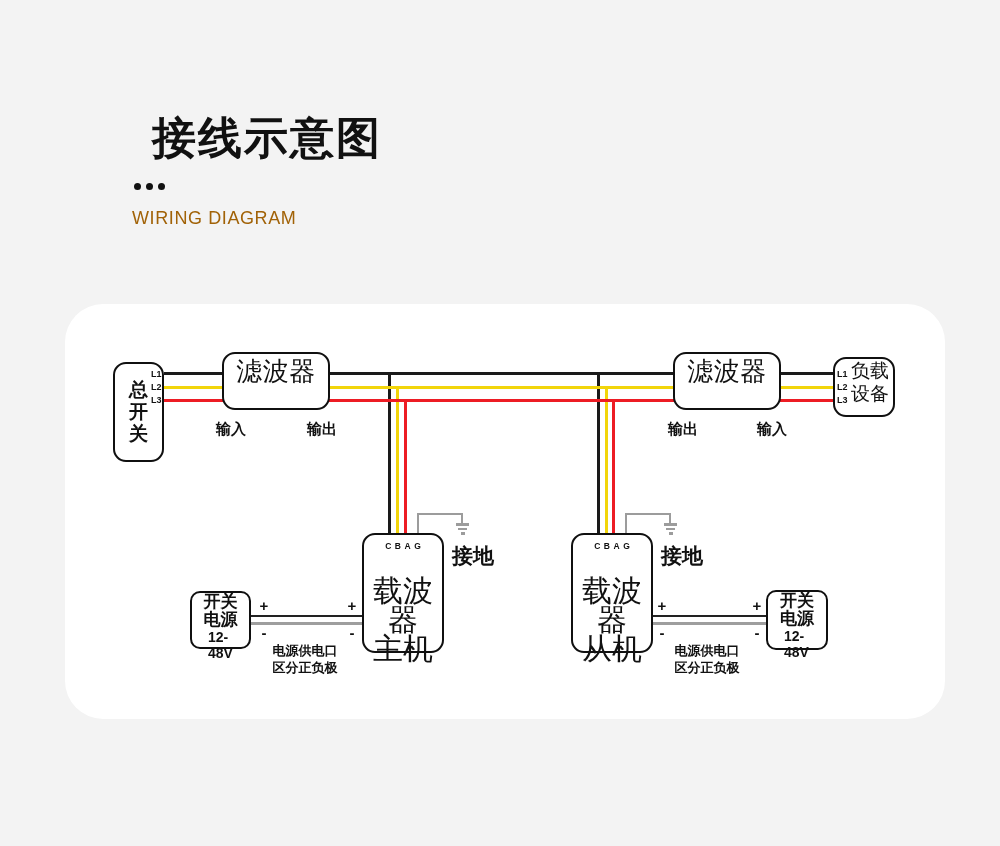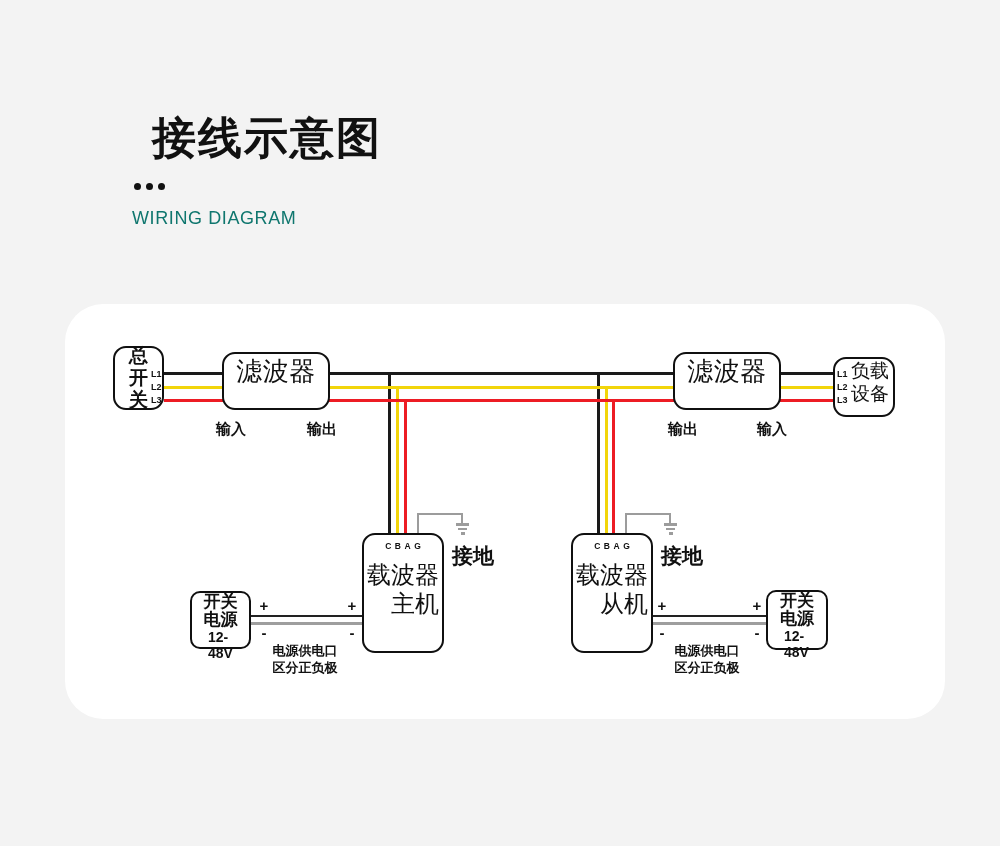--- a/index.html
+++ b/index.html
@@ -1,34 +1,34 @@
 <!DOCTYPE html>
 <html><head>
 <meta charset="utf-8">
 <style>
   html,body{margin:0;padding:0;}
   body{width:1000px;height:846px;background:#f3f3f3;font-family:"Liberation Sans",sans-serif;position:relative;overflow:hidden;color:#111;}
   .abs{position:absolute;}
   .title{left:132px;top:114px;font-size:44px;font-weight:900;color:#111;line-height:1.1;letter-spacing:2px;margin-left:20px;}
   .dots{left:134px;top:183px;display:flex;gap:5px;}
   .dot{width:7px;height:7px;border-radius:50%;background:#111;}
-  .subtitle{left:132px;top:208px;font-size:18px;color:#0f766e;letter-spacing:0.6px;}
+  .subtitle{left:132px;top:208px;font-size:18px;color:#a16207;letter-spacing:0.6px;}
   .panel{left:65px;top:304px;width:880px;height:415px;background:#fff;border-radius:38px;}
   .box{position:absolute;background:#fff;border:2.5px solid #101010;border-radius:13px;box-sizing:border-box;display:flex;flex-direction:column;align-items:center;}
   .wire{position:absolute;}
   .term{position:absolute;font-size:9px;font-weight:700;color:#111;}
   .io{position:absolute;top:116px;font-size:15px;font-weight:600;transform:translateX(-50%);}
   .pm{position:absolute;font-size:15px;font-weight:700;transform:translateX(-50%);line-height:15px;}
   .cap{position:absolute;text-align:center;font-size:13px;font-weight:600;line-height:16.5px;transform:translateX(-50%);}
   .gnd{position:absolute;background:#9c9c9c;}
   .gndlbl{position:absolute;top:238px;font-size:21px;font-weight:600;}
   .filter-text{font-size:26px;font-weight:500;letter-spacing:0.5px;}
   .vtext{width:22px;font-size:19px;line-height:22px;font-weight:600;text-align:center;word-break:break-all;}
   .cbag{font-size:8.5px;font-weight:700;letter-spacing:3.5px;margin-top:6px;text-indent:3.5px;}
-  .carrier-main{font-size:24px;font-weight:500;line-height:29px;text-align:right;margin-top:9px;}
+  .carrier-main{font-size:30px;font-weight:500;line-height:29px;text-align:center;margin-top:25px;}
   .psu-line{font-size:17px;font-weight:600;line-height:18px;}
   .psu-volt{font-size:14px;font-weight:600;line-height:16px;margin-left:16px;}
   .load-text{font-size:19px;line-height:23px;font-weight:500;}
 </style>
 </head>
 <body>
 
 <div class="abs title">接线示意图</div>
 <div class="abs dots">
   <div class="dot"></div>
@@ -75,21 +75,21 @@
 
   <div class="pm" style="left:199px;top:294px;">+</div>
   <div class="pm" style="left:287px;top:294px;">+</div>
   <div class="pm" style="left:199px;top:321px;">-</div>
   <div class="pm" style="left:287px;top:321px;">-</div>
   <div class="pm" style="left:597px;top:294px;">+</div>
   <div class="pm" style="left:692px;top:294px;">+</div>
   <div class="pm" style="left:597px;top:321px;">-</div>
   <div class="pm" style="left:692px;top:321px;">-</div>
 
-  <div class="box" style="left:48px;top:42px;width:51px;height:64px;border-width:2.2px;border-radius:13px;justify-content:center;">
+  <div class="box" style="left:48px;top:58px;width:51px;height:100px;border-width:2.2px;border-radius:13px;justify-content:center;">
     <div class="vtext">总开关</div>
   </div>
   <div class="term" style="left:86px;top:64.5px;">L1</div>
   <div class="term" style="left:86px;top:78px;">L2</div>
   <div class="term" style="left:86px;top:91px;">L3</div>
 
   <div class="box" style="left:157px;top:48px;width:108px;height:58px;">
     <div class="filter-text">滤波器</div>
   </div>
   <div class="box" style="left:608px;top:48px;width:108px;height:58px;">

